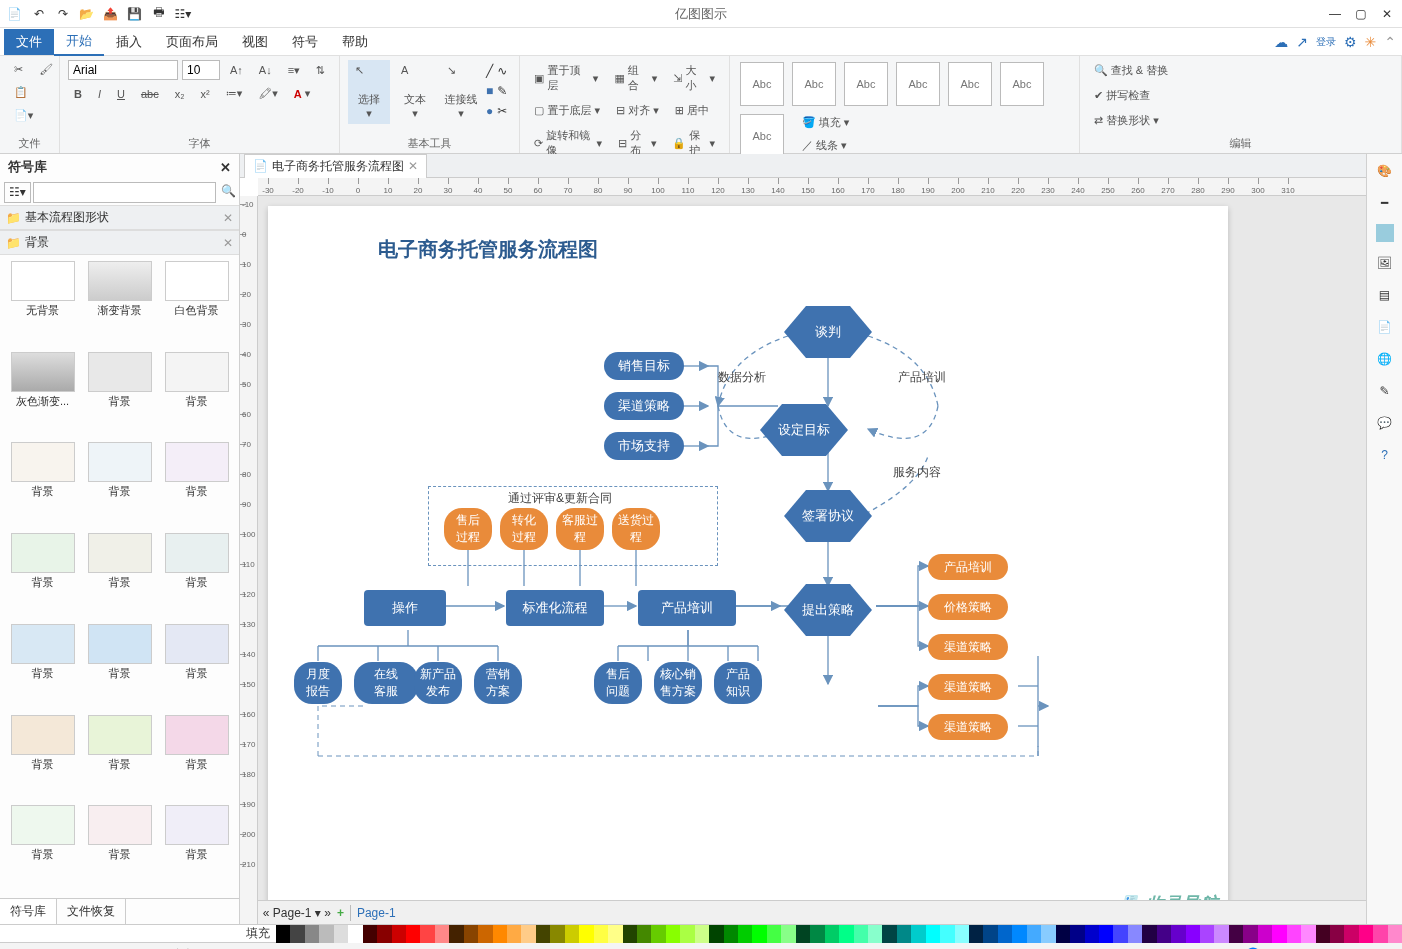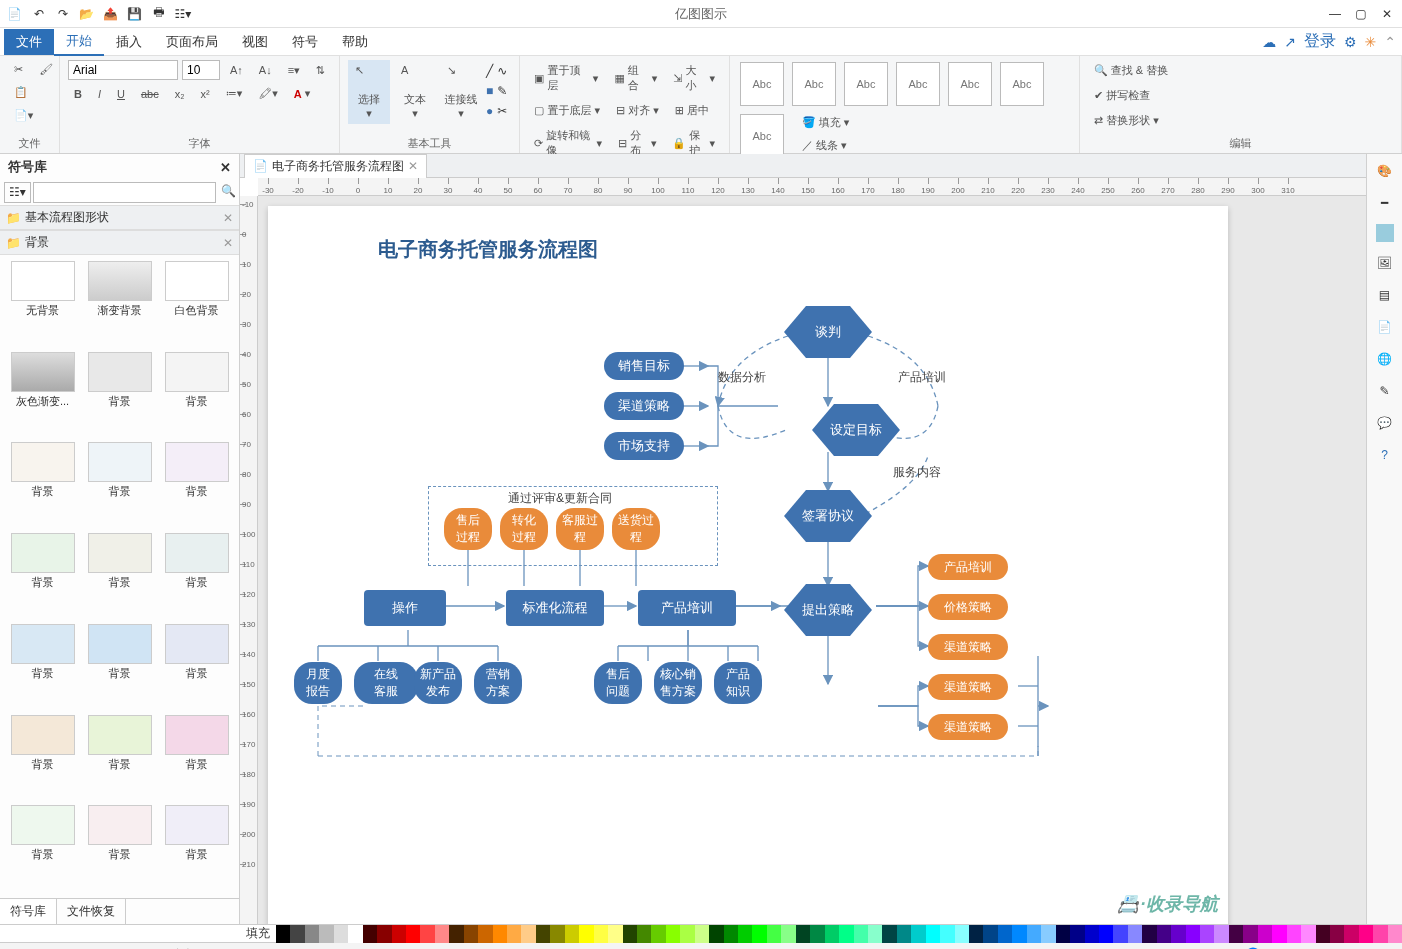--- a/index.html
+++ b/index.html
@@ -98,21 +98,21 @@
   <div class="menu-item menu-file">文件</div>
   <div class="menu-item menu-active">开始</div>
   <div class="menu-item">插入</div>
   <div class="menu-item">页面布局</div>
   <div class="menu-item">视图</div>
   <div class="menu-item">符号</div>
   <div class="menu-item">帮助</div>
   <div class="menubar-right">
     <span>☁</span>
     <span>↗</span>
-    <span style="font-size:16px;">登录</span>
+    <span style="font-size:10px;">登录</span>
     <span>⚙</span>
     <span style="color:#e98b3a">✳</span>
     <span style="color:#999">⌃</span>
   </div>
 </div>
 
 <div class="ribbon">
   <div class="ribbon-group" style="width:60px">
     <div class="ribbon-body rcol">
       <div class="rrow">
@@ -511,21 +511,21 @@
         <div class="conn-label" style="left:450px;top:163px">数据分析</div>
         <div class="conn-label" style="left:630px;top:163px">产品培训</div>
         <div class="conn-label" style="left:625px;top:258px">服务内容</div>
 
         <div class="node hex" style="left:516px;top:100px;width:88px;height:52px">
             <svg viewBox="0 0 88 52">
               <polygon points="22,0 66,0 88,26 66,52 22,52 0,26" fill="#3f72af"></polygon>
             </svg>
             <span>谈判</span>
           </div>
-        <div class="node hex" style="left:544px;top:198px;width:88px;height:52px">
+        <div class="node hex" style="left:492px;top:198px;width:88px;height:52px">
             <svg viewBox="0 0 88 52">
               <polygon points="22,0 66,0 88,26 66,52 22,52 0,26" fill="#3f72af"></polygon>
             </svg>
             <span>设定目标</span>
           </div>
         <div class="node hex" style="left:516px;top:284px;width:88px;height:52px">
             <svg viewBox="0 0 88 52">
               <polygon points="22,0 66,0 88,26 66,52 22,52 0,26" fill="#3f72af"></polygon>
             </svg>
             <span>签署协议</span>
@@ -572,20 +572,27 @@
 
         <div class="node oround" style="left:660px;top:348px;width:80px;height:26px;font-size:12px">产品培训</div>
         <div class="node oround" style="left:660px;top:388px;width:80px;height:26px;font-size:12px">价格策略</div>
         <div class="node oround" style="left:660px;top:428px;width:80px;height:26px;font-size:12px">渠道策略</div>
         <div class="node oround" style="left:660px;top:468px;width:80px;height:26px;font-size:12px">渠道策略</div>
         <div class="node oround" style="left:660px;top:508px;width:80px;height:26px;font-size:12px">渠道策略</div>
 
 
         <div class="watermark">📇·收录导航</div>
       </div>
+    </div>
+    <div class="pagebar">
+      <span>⏮</span>
+      <span>« <span>Page-1</span> ▾ »</span>
+      <span style="color:#4a4;font-weight:bold">+</span>
+      <span style="border-left:1px solid #bbb;height:16px"></span>
+      <span style="color:#2c6fb7">Page-1</span>
     </div>
   </div>
 
   <div class="rightbar">
     <div>🎨</div>
     <div>━</div>
     <div style="background:#9cd;width:18px;height:18px"></div>
     <div>🖼</div>
     <div>▤</div>
     <div>📄</div>

